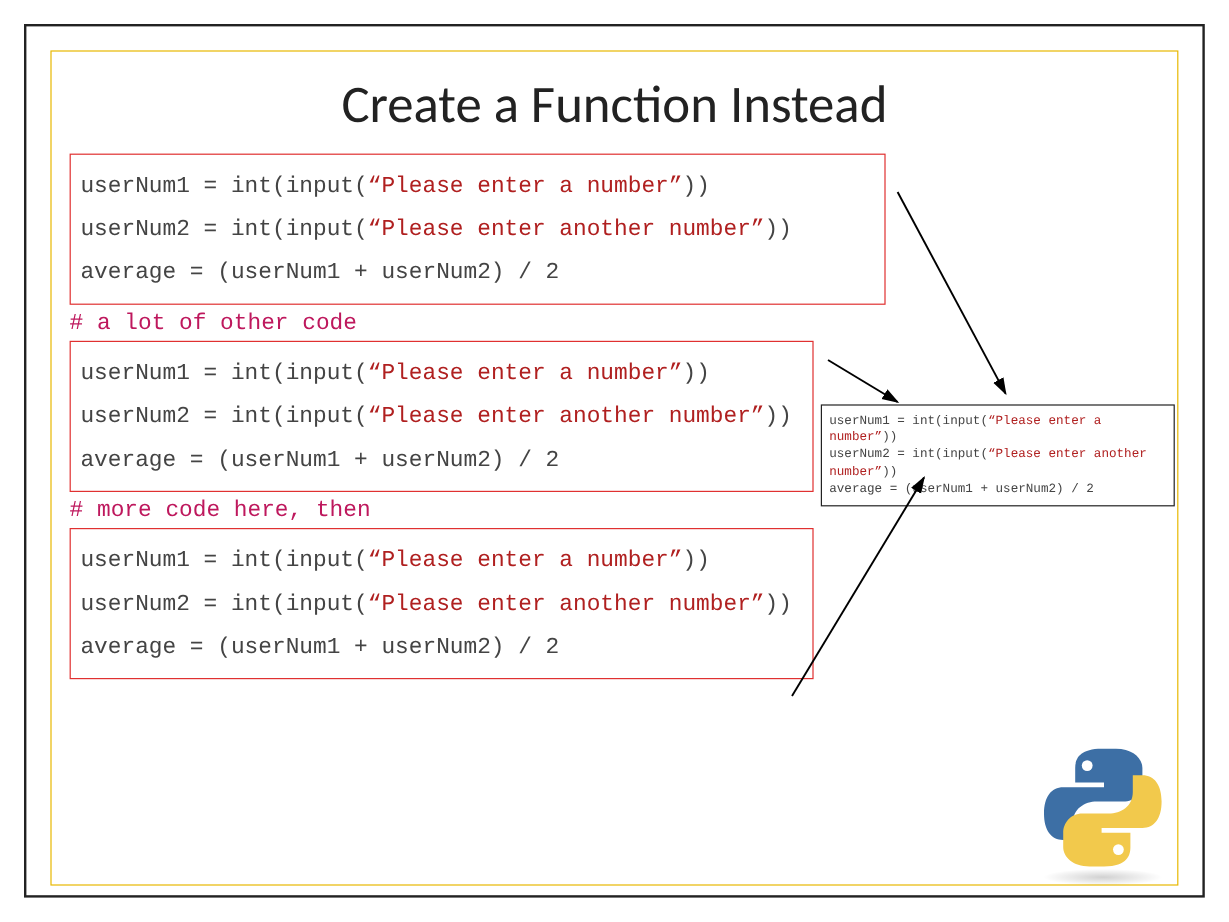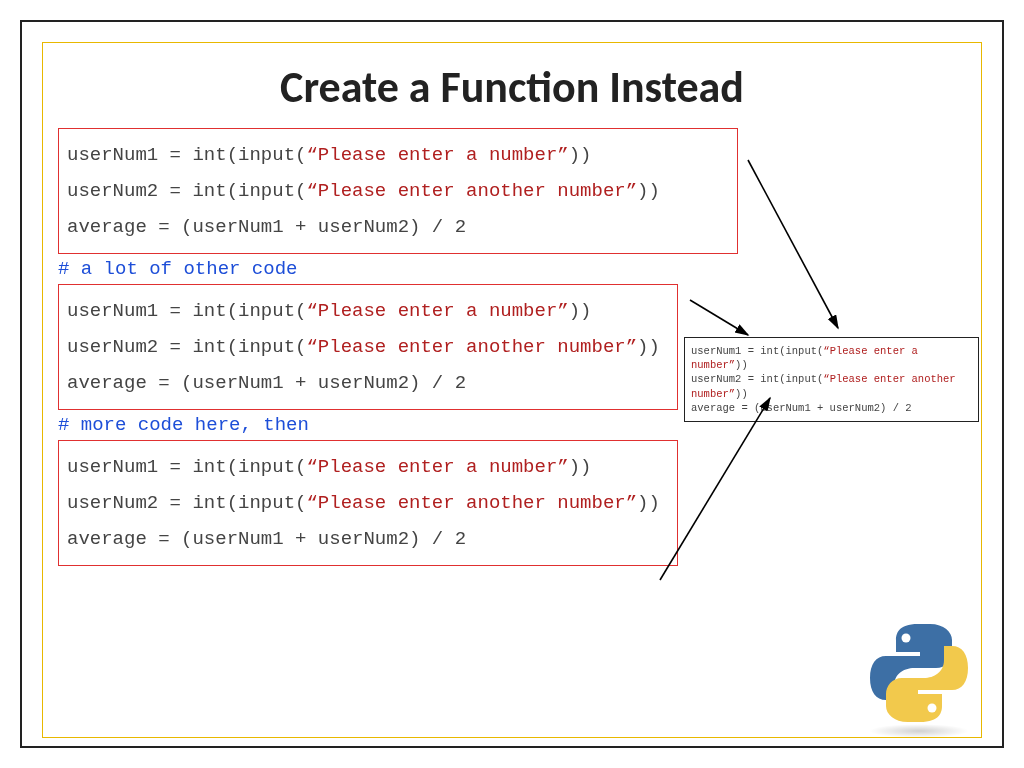--- a/index.html
+++ b/index.html
@@ -29,40 +29,40 @@
     height: 696px;
     border: 1.5px solid #e8b800;
   }
   .title {
     position: absolute;
     left: 0;
     top: 60px;
     width: 1024px;
     text-align: center;
     font-size: 44px;
-    font-weight: 700;
+    font-weight: 400;
     color: #222;
     font-family: "Segoe UI", Calibri, Arial, sans-serif;
   }
   .code-box {
     position: absolute;
     border: 1.5px solid #e03030;
     background: #fff;
     font-family: "Consolas", "Courier New", monospace;
     font-size: 19px;
     color: #444;
     padding: 8px 10px 8px 8px;
     line-height: 1.9;
   }
   .code-s { font-size: 10.5px; line-height: 1.35; }
   .comment-line {
     position: absolute;
     font-family: "Consolas", "Courier New", monospace;
     font-size: 19px;
-    color: #1d4ed8;
+    color: #be185d;
   }
   .str { color: #b02020; text-align: right; }
   .small-box {
     position: absolute;
     border: 1px solid #222;
     background: #fff;
     padding: 6px 6px;
     font-family: "Consolas", "Courier New", monospace;
     color: #444;
   }

